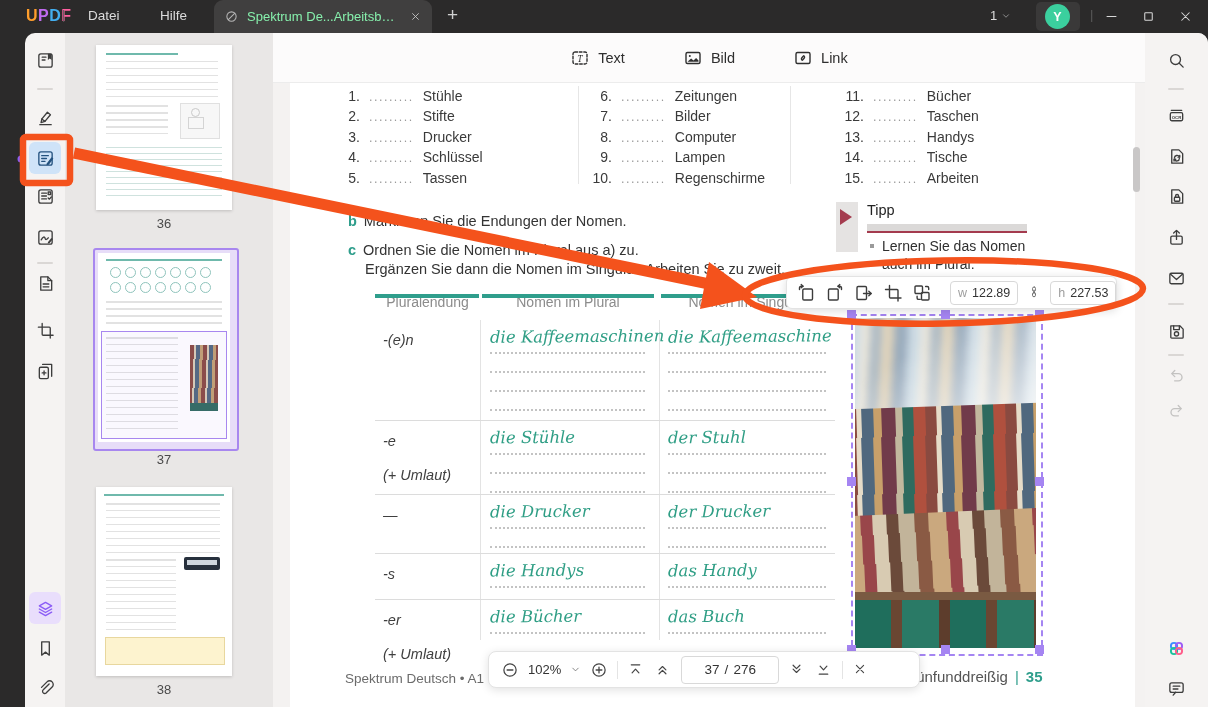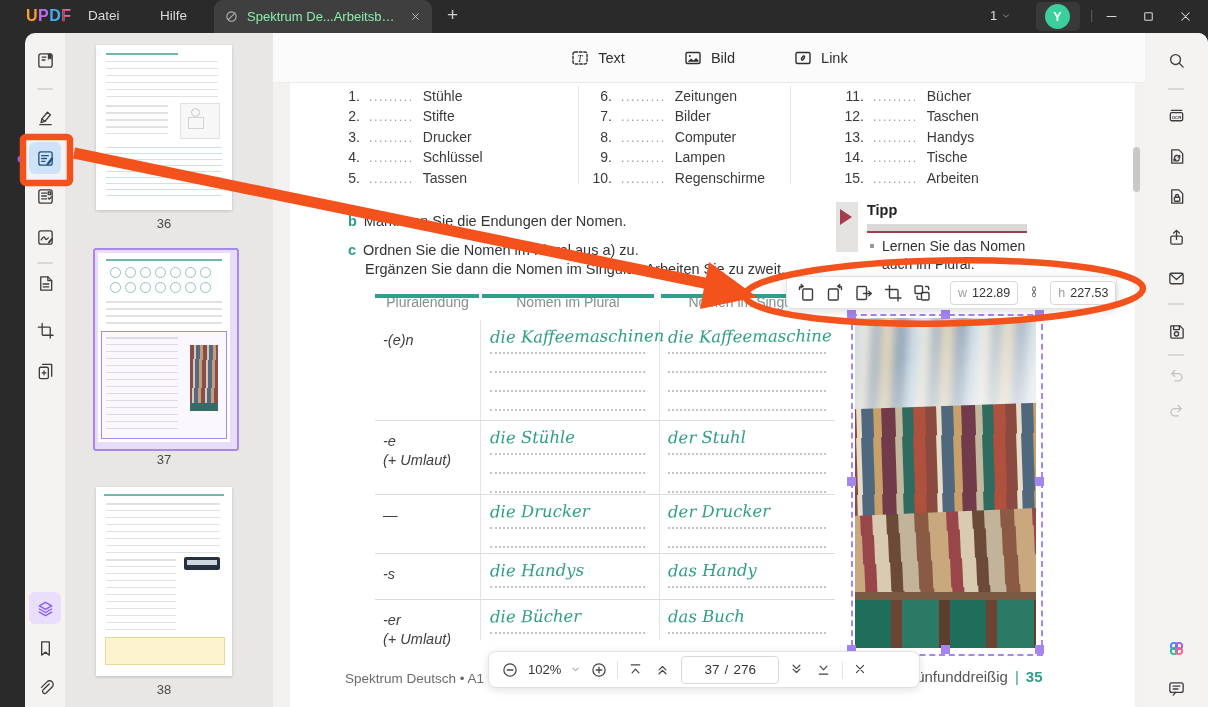--- a/index.html
+++ b/index.html
@@ -61,35 +61,35 @@
   .page{left:290px;top:82px;width:845px;height:625px;background:#fff;z-index:2}
   .wl-col{position:absolute;width:250px}
   .wl-row{display:flex;align-items:baseline;height:20.4px;font-size:14px;color:#3a3a3a}
   .wl-num{width:26px;text-align:right;margin-right:9px;flex:0 0 auto}
   .wl-dots{color:#9a9a9a;margin-right:9px;font-size:12.5px;letter-spacing:1.5px;flex:0 0 auto}
   .vsep{position:absolute;width:1px;background:#e6e6e6}
   .sect{position:absolute;font-size:14.5px;color:#343434}
   .slet{color:#2F9E8C;font-weight:bold;margin-right:7px}
   .tipp-strip{position:absolute;width:22px;height:50px;background:#e5e3e2}
   .tipp-tri{position:absolute;width:0;height:0;border-top:8px solid transparent;border-bottom:8px solid transparent;border-left:12px solid #a43b4e}
-  .tipp-title{position:absolute;font-size:14.5px;font-weight:bold;color:#222}
+  .tipp-title{position:absolute;font-size:14.5px;font-weight:normal;color:#222}
   .tipp-bar{position:absolute;height:7px;background:#dbd9d8;border-bottom:2px solid #a43b4e}
   .tipp-line{position:absolute;font-size:14px;color:#2f2f2f}
   .bullet{position:absolute;width:4px;height:4px;background:#9a9a9a}
   
   #plural-table{position:absolute;left:85px;top:212px;width:460px}
   .thead{position:relative;height:26px;font-size:14px;color:#8c8c8c}
   .thead span{position:absolute;text-align:center;top:0}
   .gbar{position:absolute;top:22px;height:4px;background:#2F9E8C}
   .tvline{position:absolute;width:1px;background:#e3e3e3;top:26px}
   .trow{position:relative;border-bottom:1px solid #dcdcdc}
   .trow:last-child{border-bottom:none}
   .tc{position:absolute;top:0;height:100%}
   .tc1{left:8px;width:100px;padding-top:12px;box-sizing:border-box;font-size:14.5px;font-style:italic;color:#3f3f3f}
-  .tc1 .note{margin-top:3px}
+  .tc1 .note{margin-top:18px}
   .tc2{left:115px;width:163px}
   .tc3{left:293px;width:166px}
   .hand{position:absolute;top:7px;left:0;font-family:"DejaVu Serif",serif;font-style:italic;font-size:16.5px;color:#2F9E85;white-space:nowrap;transform:rotate(-.5deg)}
   .dotline{position:absolute;left:0;right:8px;border-bottom:2px dotted #c3c3c3}
   
   .photo{position:absolute;left:565px;top:236px;width:181px;height:330px;overflow:hidden;background:#d8c8b4;z-index:10}
   .ph-top{position:absolute;left:-6px;right:-6px;top:-4px;height:100px;background:repeating-linear-gradient(93deg,#b8c4cc 0 14px,#d9d2c4 14px 22px,#9aa6b0 22px 34px,#cbbfa8 34px 46px,#8898a8 46px 60px);filter:blur(4px) brightness(1.12)}
   .ph-wash{position:absolute;left:0;right:0;top:0;height:110px;background:linear-gradient(to bottom right,rgba(255,255,255,0) 30%,rgba(255,255,255,.8))}
   .ph-mid{position:absolute;left:-8px;right:-8px;top:88px;height:112px;background:repeating-linear-gradient(91deg,#8a4a40 0 11px,#e6dcc8 11px 16px,#50687e 16px 28px,#c8a06a 28px 36px,#713b4a 36px 50px,#c2b89e 50px 57px,#2f6b5f 57px 68px,#b0503e 68px 80px);transform:rotate(-2deg);filter:blur(.6px)}
   .ph-low{position:absolute;left:-8px;right:-8px;top:194px;height:92px;background:repeating-linear-gradient(88deg,#caa87e 0 18px,#99464a 18px 30px,#d8cbb2 30px 44px,#6b4a3a 44px 56px,#c2b49a 56px 72px,#8a5a44 72px 86px);transform:rotate(-2.5deg);filter:blur(.4px)}

